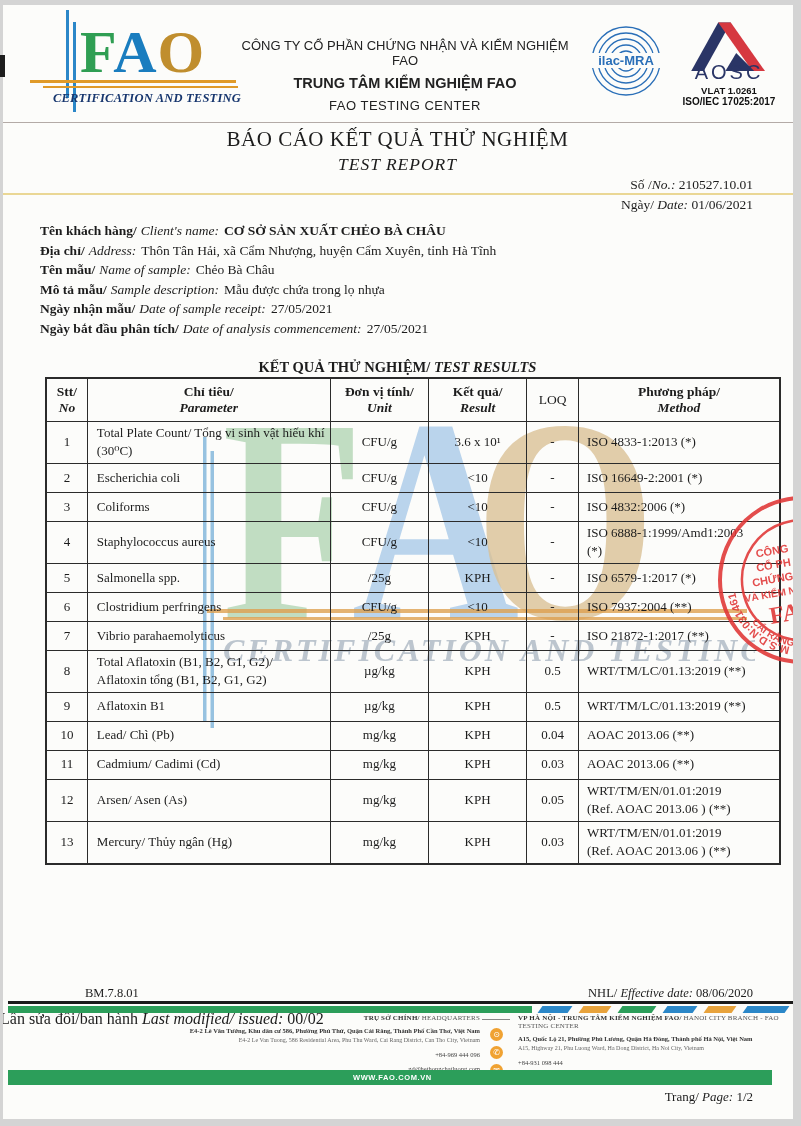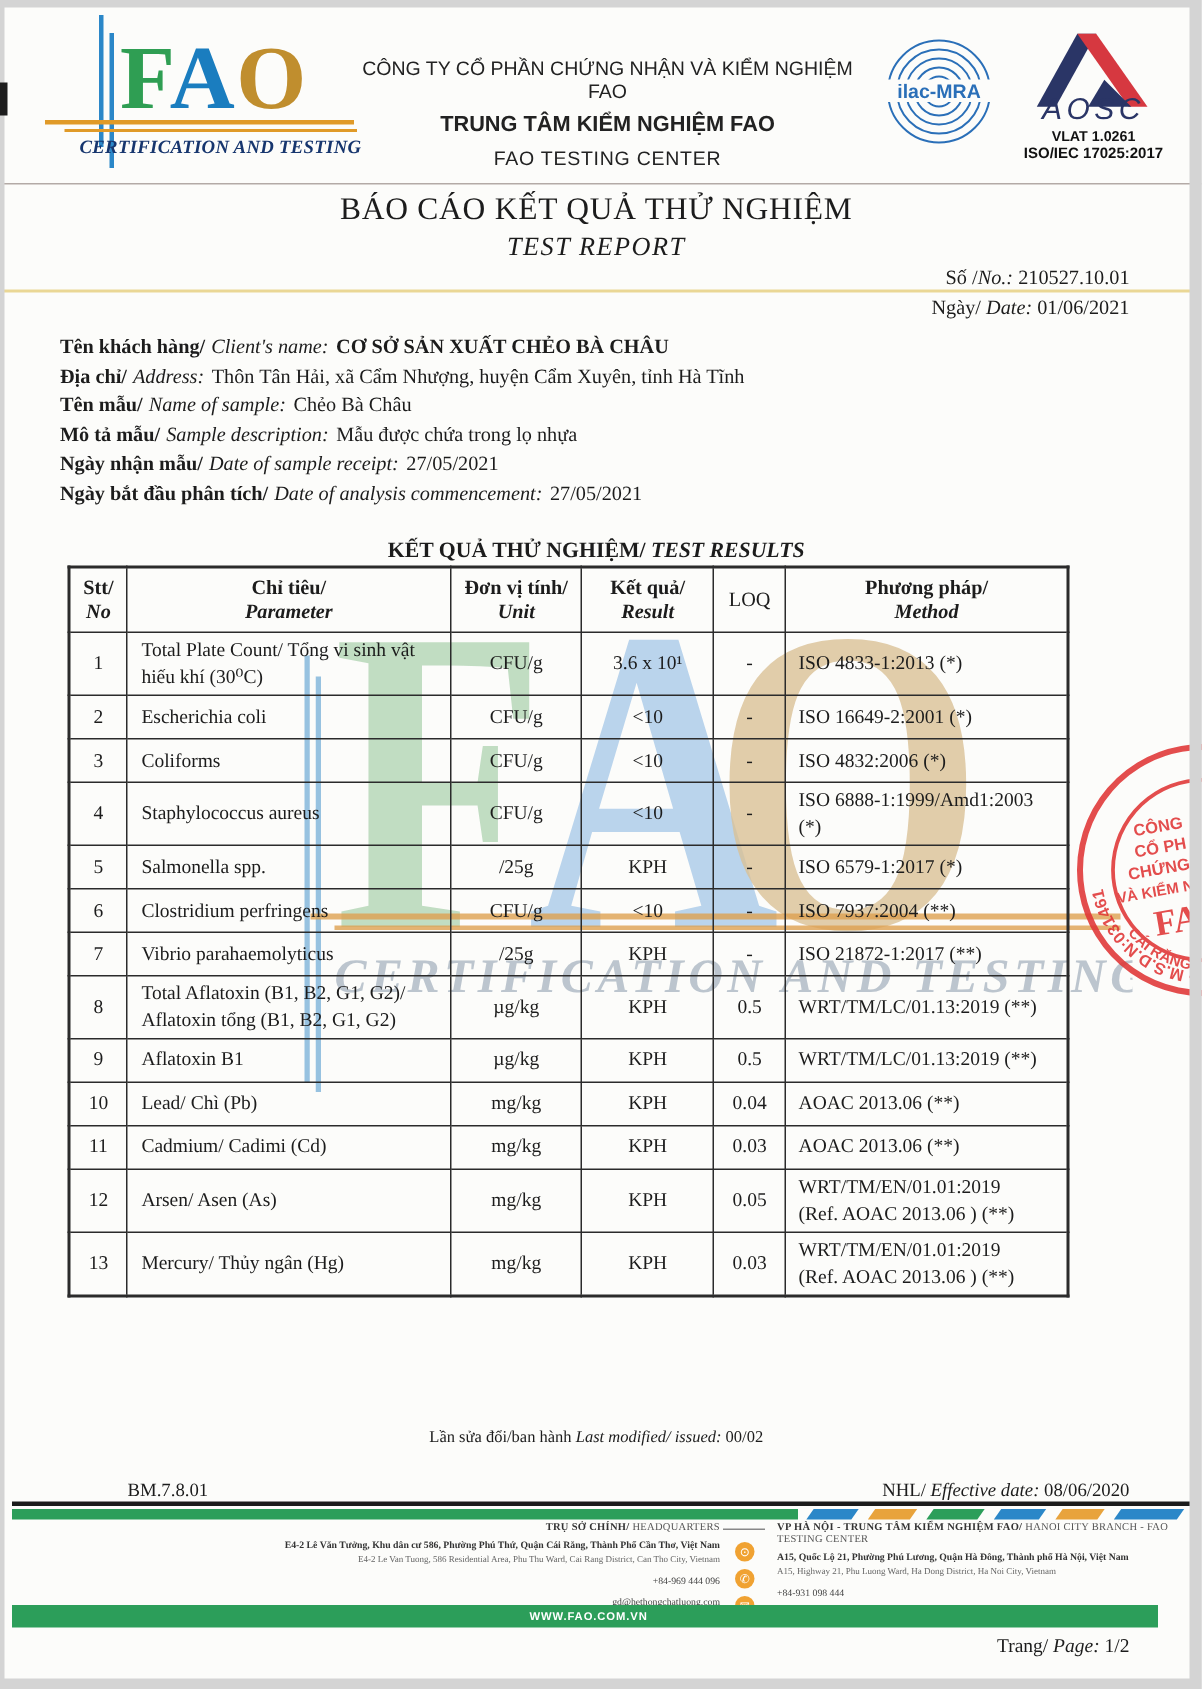--- a/index.html
+++ b/index.html
@@ -23,59 +23,59 @@
   .logo-hline{position:absolute;background:#e09a28;}
   .logo-h1{left:0;top:70px;width:206px;height:3px;}
   .logo-h2{left:13px;top:76px;width:195px;height:2px;}
   .logo-tagline{position:absolute;left:23px;top:81px;font-size:12.5px;font-weight:bold;font-style:italic;color:#17366e;letter-spacing:.2px;white-space:nowrap;}
   .company{left:235px;top:38px;width:340px;text-align:center;color:#222;}
   .company .l1{font-size:13px;}
   .company .l2{font-size:14.5px;font-weight:bold;margin-top:7px;}
   .company .l3{font-size:13px;margin-top:7px;letter-spacing:.5px;}
   .ilac{left:590px;top:22px;}
   .aosc{left:678px;top:16px;width:102px;text-align:center;}
-  .aosc-name{font-size:20px;letter-spacing:3px;color:#2a3566;margin-top:-17px;font-family:"Liberation Sans","DejaVu Sans",sans-serif;font-style:italic;}
+  .aosc-name{font-size:20px;letter-spacing:3px;color:#2a3566;margin-top:-17px;font-family:"Liberation Sans","DejaVu Sans",sans-serif;}
   .aosc-vlat{font-size:9.5px;font-weight:bold;color:#111;margin-top:1px;font-family:"Liberation Sans","DejaVu Sans",sans-serif;}
   .aosc-iso{font-size:10px;font-weight:bold;color:#111;font-family:"Liberation Sans","DejaVu Sans",sans-serif;}
   .hdr-divider{left:0;top:122px;width:801px;height:1px;background:#b3aaa6;}
   
   .title-vi{left:0;top:127px;width:795px;text-align:center;font-size:21px;font-weight:normal;letter-spacing:.5px;}
   .title-en{left:0;top:154px;width:795px;text-align:center;font-size:17.5px;font-style:italic;letter-spacing:1px;}
   .meta-no{right:48px;top:177px;font-size:13.5px;}
   .meta-date{right:48px;top:197px;font-size:13.5px;}
   .it{font-style:italic;}
   .yellow-line{left:0;top:193px;width:795px;height:2px;background:#ead795;}
   
   .client{left:40px;top:221px;width:720px;font-size:13.5px;}
   .client-row{line-height:19.6px;white-space:nowrap;}
   .client-row .lbl-vi{font-weight:bold;}
   .client-row .lbl-en{font-style:italic;margin-left:4px;}
   .client-row .val{margin-left:5px;}
   .client-row .val.bold{font-weight:bold;}
   
   .res-heading{left:0;top:359px;width:795px;text-align:center;font-size:14.5px;font-weight:bold;}
   .res-table{left:45px;top:377px;z-index:2;}
-  table{border-collapse:collapse;width:668px;font-size:13px;background:transparent;}
+  table{border-collapse:collapse;width:736px;font-size:13px;background:transparent;}
   th,td{border:1px solid #2b2b2b;padding:2px 5px;vertical-align:middle;}
   table{border:2px solid #2b2b2b;}
   th{height:38px;font-size:13.5px;}
   .h-vi{font-weight:bold;}
   .h-en{font-weight:bold;font-style:italic;}
   .h-loq{font-weight:normal;font-size:13.5px;}
   td.c-no,td.c-unit,td.c-result,td.c-loq{text-align:center;}
   td.c-param{text-align:left;padding-left:9px;white-space:pre-line;}
   td.c-method{text-align:left;padding-left:8px;white-space:pre-line;}
   td{height:24px;line-height:1.42;}
   
   .watermark{left:195px;top:413px;z-index:0;}
   
   .stamp{left:714px;top:492px;z-index:5;transform:rotate(-10deg);opacity:.88;}
   
   .f-bm{left:85px;top:986px;font-size:12.5px;}
-  .f-mod{left:0;top:952px;width:795px;text-align:center;font-size:11px;}
+  .f-mod{left:0;top:1010px;width:795px;text-align:left;font-size:16px;}
   .f-eff{right:48px;top:986px;font-size:12.5px;}
   .f-darkline{left:8px;top:1001px;width:786px;height:2.5px;background:#1b1b1b;}
   .f-greenbar{left:8px;top:1006px;width:524px;height:7px;background:#2c9e5a;}
   .f-dashes{left:540px;top:1006px;height:7px;display:flex;gap:11px;}
   .f-dash{height:7px;transform:skewX(-35deg);}
   .f-left{left:60px;top:1014px;width:420px;text-align:right;}
   .f-right{left:518px;top:1014px;width:262px;text-align:left;}
   .f-label{font-size:7px;font-weight:bold;color:#333;letter-spacing:.2px;margin-bottom:4px;}
   .f-label .lt{font-weight:normal;color:#555;}
   .f-addr-vi{font-size:6.5px;font-weight:bold;color:#333;line-height:1.5;}

